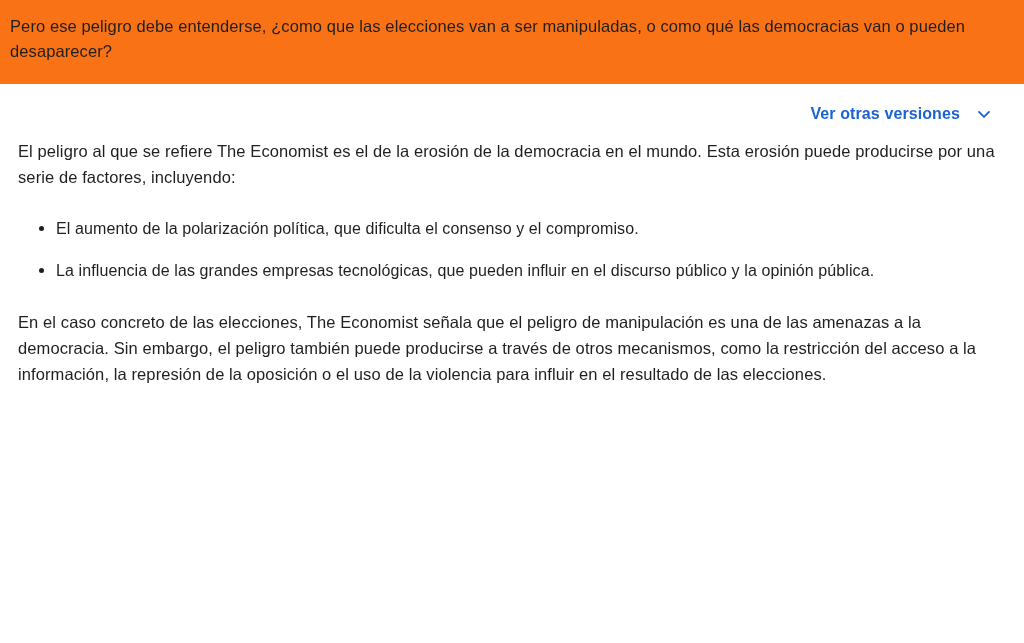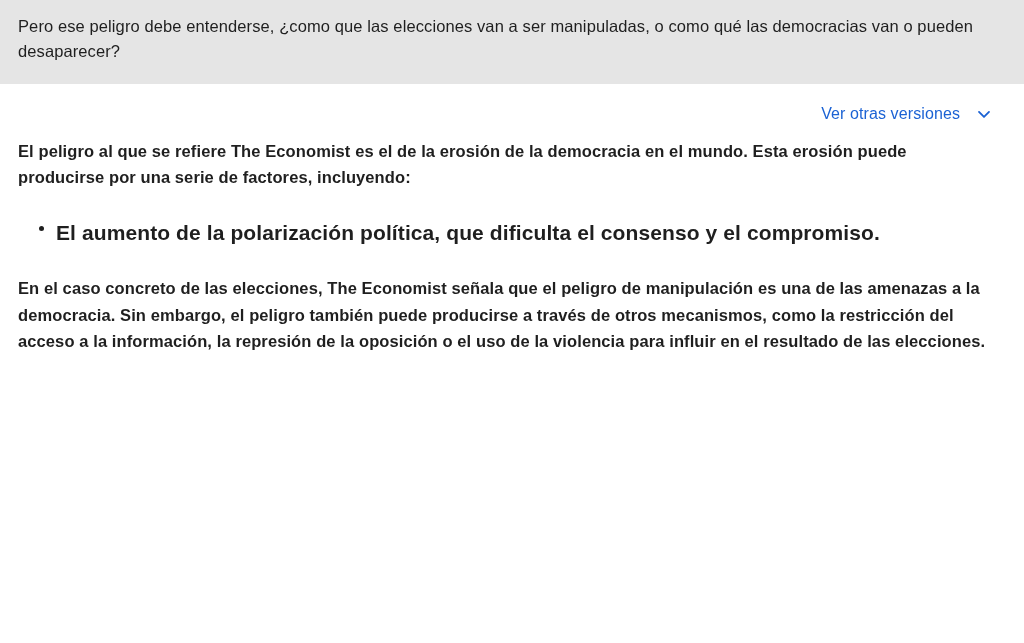--- a/index.html
+++ b/index.html
@@ -15,22 +15,22 @@
     overflow: hidden;
   }
   .page {
     position: relative;
     width: 1024px;
     height: 643px;
     box-sizing: border-box;
   }
   
   .prompt-block {
-    background: #e5e5e5;
-    padding: 14px 18px 20px 18px;
+    background: #f97316;
+    padding: 14px 18px 20px 10px;
     box-sizing: border-box;
     width: 1024px;
   }
   .prompt-text {
     font-size: 16.5px;
     line-height: 1.52;
     color: #1f1f1f;
     margin: 0;
     letter-spacing: 0.1px;
   }
@@ -47,52 +47,51 @@
     align-items: center;
     gap: 14px;
     background: transparent;
     border: none;
     cursor: pointer;
     padding: 4px 2px;
   }
   .versions-label {
     font-size: 16px;
     color: #1b62d4;
-    font-weight: 400;
+    font-weight: 700;
     letter-spacing: 0.1px;
   }
   .chevron {
     width: 20px;
     height: 20px;
     display: inline-block;
     line-height: 0;
   }
   
   .answer {
     padding: 4px 28px 0 18px;
     box-sizing: border-box;
-    font-weight: bold;
   }
   .answer p {
     font-size: 16.5px;
     line-height: 1.58;
     margin: 0 0 22px 0;
     color: #1f1f1f;
     letter-spacing: 0.1px;
   }
   .answer p.lead {
     margin-bottom: 26px;
   }
   .answer ul {
     margin: 0 0 26px 0;
     padding-left: 38px;
     list-style: none;
   }
   .answer li {
-    font-size: 21px;
+    font-size: 16px;
     line-height: 1.58;
     margin-bottom: 16px;
     color: #1f1f1f;
     position: relative;
     letter-spacing: 0.1px;
   }
   .answer li::before {
     content: "";
     position: absolute;
     left: -17px;
@@ -124,18 +123,19 @@
         </svg>
       </span>
     </button>
   </div>
 
   <div class="answer">
     <p class="lead">El peligro al que se refiere The Economist es el de la erosión de la democracia en el mundo. Esta erosión puede producirse por una serie de factores, incluyendo:</p>
 
     <ul>
       <li>El aumento de la polarización política, que dificulta el consenso y el compromiso.</li>
+      <li>La influencia de las grandes empresas tecnológicas, que pueden influir en el discurso público y la opinión pública.</li>
     </ul>
 
     <p>En el caso concreto de las elecciones, The Economist señala que el peligro de manipulación es una de las amenazas a la democracia. Sin embargo, el peligro también puede producirse a través de otros mecanismos, como la restricción del acceso a la información, la represión de la oposición o el uso de la violencia para influir en el resultado de las elecciones.</p>
   </div>
 
 </div>
 
 </body></html>

